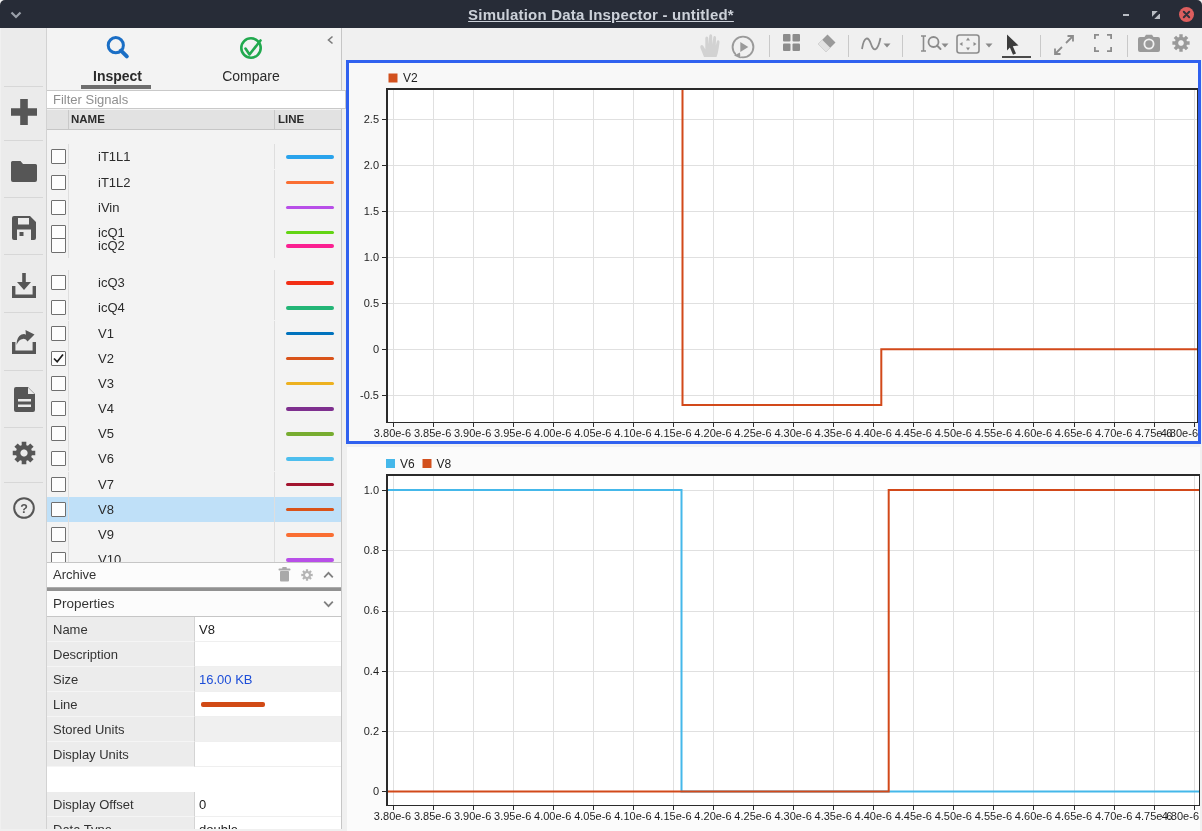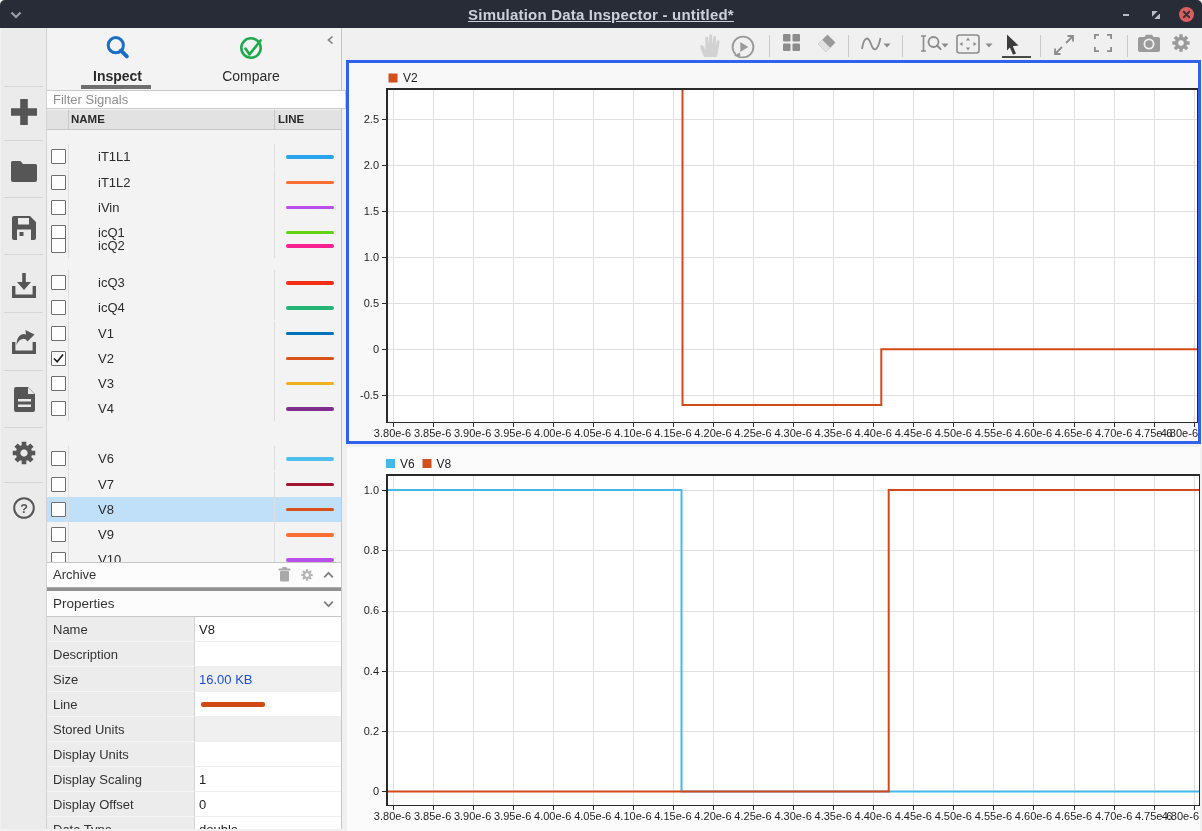--- a/index.html
+++ b/index.html
@@ -199,20 +199,27 @@
           <div class="vdiv" style="left:227px"></div>
 <div class="sw" style="background:#edb120"></div>
         </div>
 <div class="row" style="top:238.1px;">
 <div class="cb"></div>
           <span class="nm">V4</span>
 <div class="vdiv" style="left:21px"></div>
           <div class="vdiv" style="left:227px"></div>
 <div class="sw" style="background:#7e2f8e"></div>
         </div>
+<div class="row" style="top:263.3px;">
+<div class="cb"></div>
+          <span class="nm">V5</span>
+<div class="vdiv" style="left:21px"></div>
+          <div class="vdiv" style="left:227px"></div>
+<div class="sw" style="background:#77ac30"></div>
+        </div>
 <div class="row" style="top:288.4px;">
 <div class="cb"></div>
           <span class="nm">V6</span>
 <div class="vdiv" style="left:21px"></div>
           <div class="vdiv" style="left:227px"></div>
 <div class="sw" style="background:#4dbeee"></div>
         </div>
 <div class="row" style="top:313.6px;">
 <div class="cb"></div>
           <span class="nm">V7</span>
@@ -289,24 +296,20 @@
             <div style="position:absolute;left:6px;top:10px;width:64px;height:5px;border-radius:2px;background:#d14a15"></div>
           </div>
         </div>
 <div class="prow" style="top:100px">
 <div class="plabel">Stored Units</div>
           <div class="pval ro"></div>
         </div>
 <div class="prow" style="top:125px">
 <div class="plabel">Display Units</div>
           <div class="pval "></div>
-        </div>
-<div class="prow" style="top:150px">
-<div class="plabel">Display Scaling</div>
-          <div class="pval ">1</div>
         </div>
 <div class="prow" style="top:175px">
 <div class="plabel">Display Offset</div>
           <div class="pval ">0</div>
         </div>
 <div class="prow" style="top:200px">
 <div class="plabel">Data Type</div>
           <div class="pval ">double</div>
         </div>
     </div>

